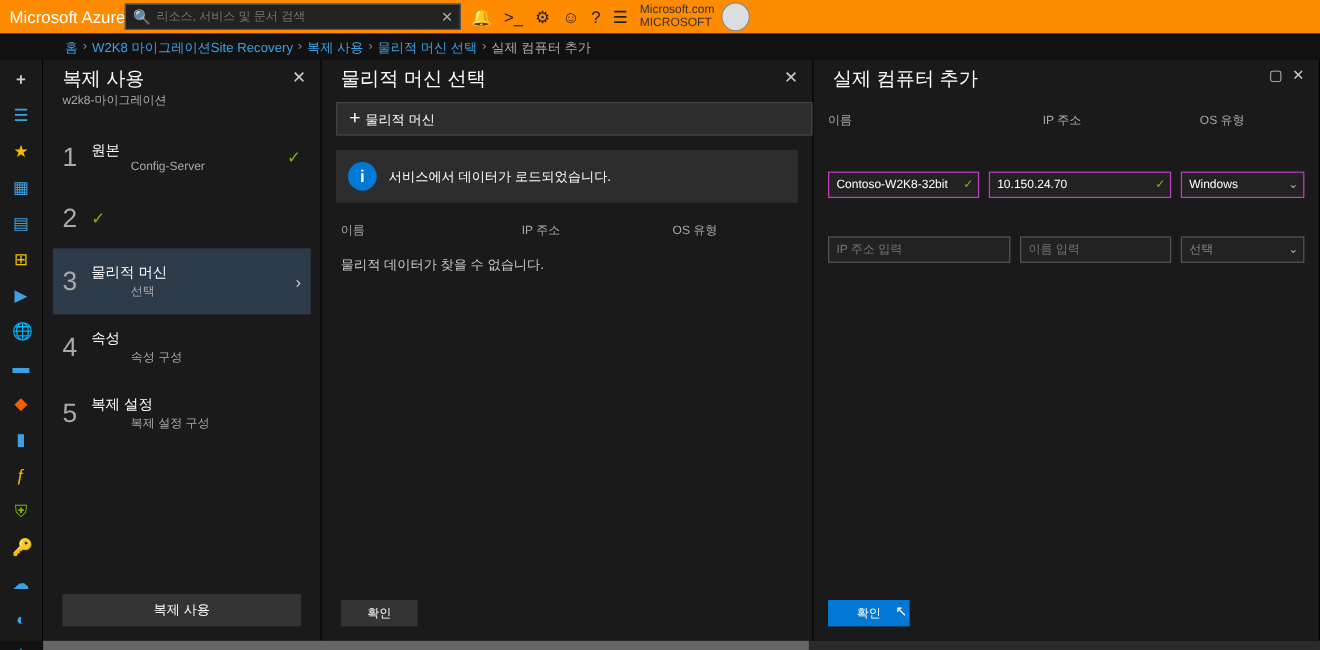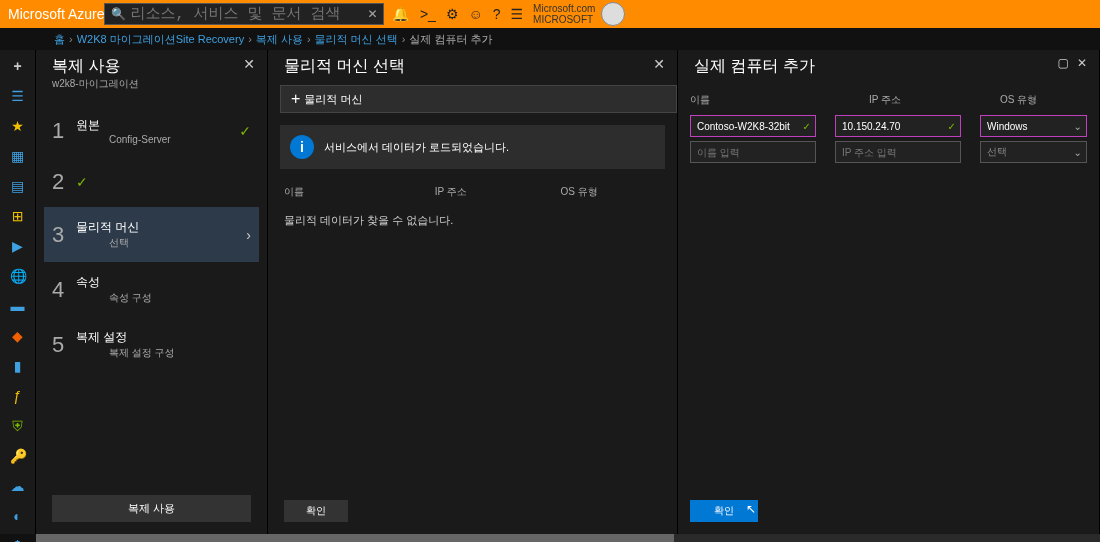--- a/index.html
+++ b/index.html
@@ -3,21 +3,21 @@
   <meta charset="utf-8">
   <style>
     * { margin: 0; padding: 0; box-sizing: border-box; font-family: "Segoe UI", Arial, sans-serif; }
     body { width: 1100px; height: 542px; background: #111; overflow: hidden; color: #fff; font-size: 12px; }
     
     .top-bar { height: 28px; background: #ff8c00; display: flex; align-items: center; padding: 0 8px; }
     .brand { color: #fff; font-size: 14px; font-weight: 400; }
     .top-center { flex: 1; text-align: center; color: #fff; font-size: 14px; }
     .search-box { display: flex; align-items: center; background: #222; border: 1px solid #555; width: 280px; height: 22px; padding: 0 6px; margin-right: 8px; }
     .search-box .sicon { color: #aaa; margin-right: 4px; }
-    .search-box input { flex: 1; background: transparent; border: none; color: #3b82f6; font-size: 15px; outline: none; font-family: Liberation Mono, monospace; }
+    .search-box input { flex: 1; background: transparent; border: none; color: #3b82f6; font-size: 10px; outline: none; }
     .search-box .clear { color: #aaa; cursor: pointer; }
     .top-icons { display: flex; align-items: center; gap: 10px; color: #222; font-size: 14px; }
     .top-icons span { cursor: pointer; }
     .user-area { display: flex; align-items: center; gap: 6px; margin-left: 10px; font-size: 10px; color: #333; }
     .avatar { width: 24px; height: 24px; border-radius: 50%; background: #ddd; border: 1px solid #888; }
     
     .breadcrumb { height: 22px; background: #111; display: flex; align-items: center; padding-left: 54px; font-size: 11px; color: #ccc; gap: 4px; }
     .breadcrumb .crumb { color: #3ea0e0; }
     .breadcrumb .crumb.last { color: #aaa; }
     .breadcrumb .sep { color: #888; }
@@ -59,28 +59,28 @@
     .col-headers div:nth-child(2) { flex: 1; }
     .col-headers div:nth-child(3) { flex: 0.8; }
     .empty-msg { padding: 8px 16px; font-size: 11px; color: #ccc; }
     .btn-small { position: absolute; bottom: 12px; left: 16px; background: #333; padding: 4px 22px; font-size: 10px; color: #fff; }
     
     .blade3 { flex: 1; }
     .form-headers { display: flex; padding: 12px 12px 6px 12px; font-size: 10px; color: #aaa; }
     .fc1 { width: 130px; }
     .fc2 { width: 130px; text-align: center; }
     .fc3 { flex: 1; text-align: center; }
-    .form-row { display: flex; padding: 2px 12px; gap: 19px; }
+    .form-row { display: flex; padding: 2px 12px; gap: 8px; margin-top: 28px; }
     .fld { height: 22px; border: 1px solid #555; background: #222; display: flex; align-items: center; padding: 0 6px; font-size: 10px; color: #fff; position: relative; }
     .fld.filled { border-color: #c040c0; }
     .fld .chk { color: #7fba00; position: absolute; right: 4px; }
     .fld .dd { position: absolute; right: 4px; color: #aaa; }
     .fld input { background: transparent; border: none; color: #888; font-size: 10px; width: 100%; outline: none; }
     .w1 { width: 126px; }
-    .w2 { width: 126px; }
+    .w2 { width: 152px; }
     .w3 { flex: 1; }
     .btn-primary { position: absolute; bottom: 12px; left: 12px; background: #0078d4; color: #fff; padding: 4px 24px; font-size: 10px; cursor: pointer; }
     .cursor { position: absolute; bottom: 6px; left: 56px; font-size: 12px; color: #fff; }
     
     .scrollbar { position: absolute; bottom: 0; left: 36px; right: 0; height: 8px; background: #2a2a2a; }
     .scrollbar-thumb { height: 100%; width: 60%; background: #666; }
   </style>
 </head>
 <body>
 
@@ -233,25 +233,25 @@
       <div class="fld filled w2">
           <span>10.150.24.70</span>
           <span class="chk">✓</span>
         </div>
       <div class="fld filled w3">
           <span>Windows</span>
           <span class="dd">⌄</span>
         </div>
     </div>
     <div class="form-row">
+      <div class="fld w2">
+          <input placeholder="IP 주소 입력" style="">
+        </div>
       <div class="fld w1">
           <input placeholder="이름 입력" style="">
-        </div>
-      <div class="fld w2">
-          <input placeholder="IP 주소 입력" style="">
         </div>
       <div class="fld w3">
           <span style="color:#888">선택</span>
           <span class="dd">⌄</span>
         </div>
     </div>
     <div class="btn-primary">
       <span>확인</span>
       <span class="cursor">↖</span>
     </div>

